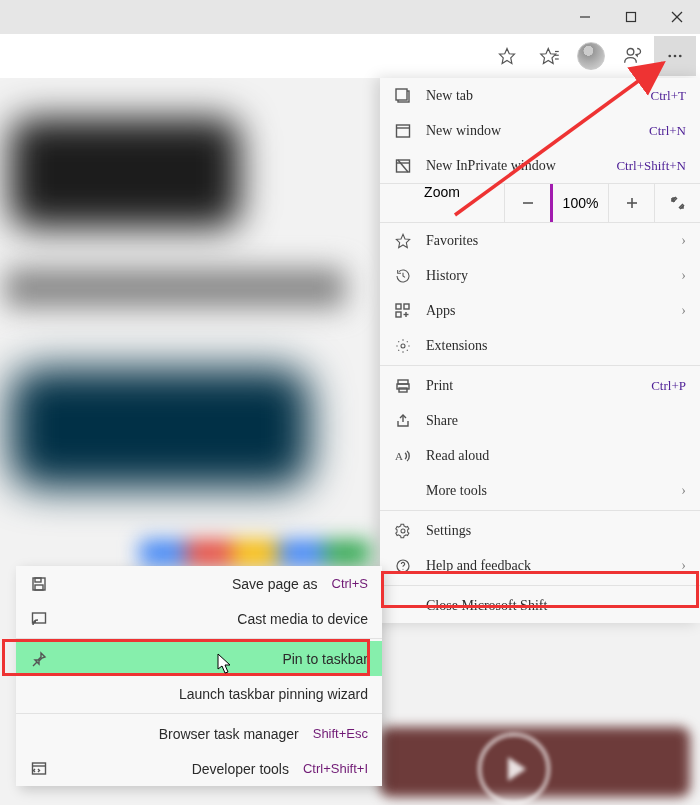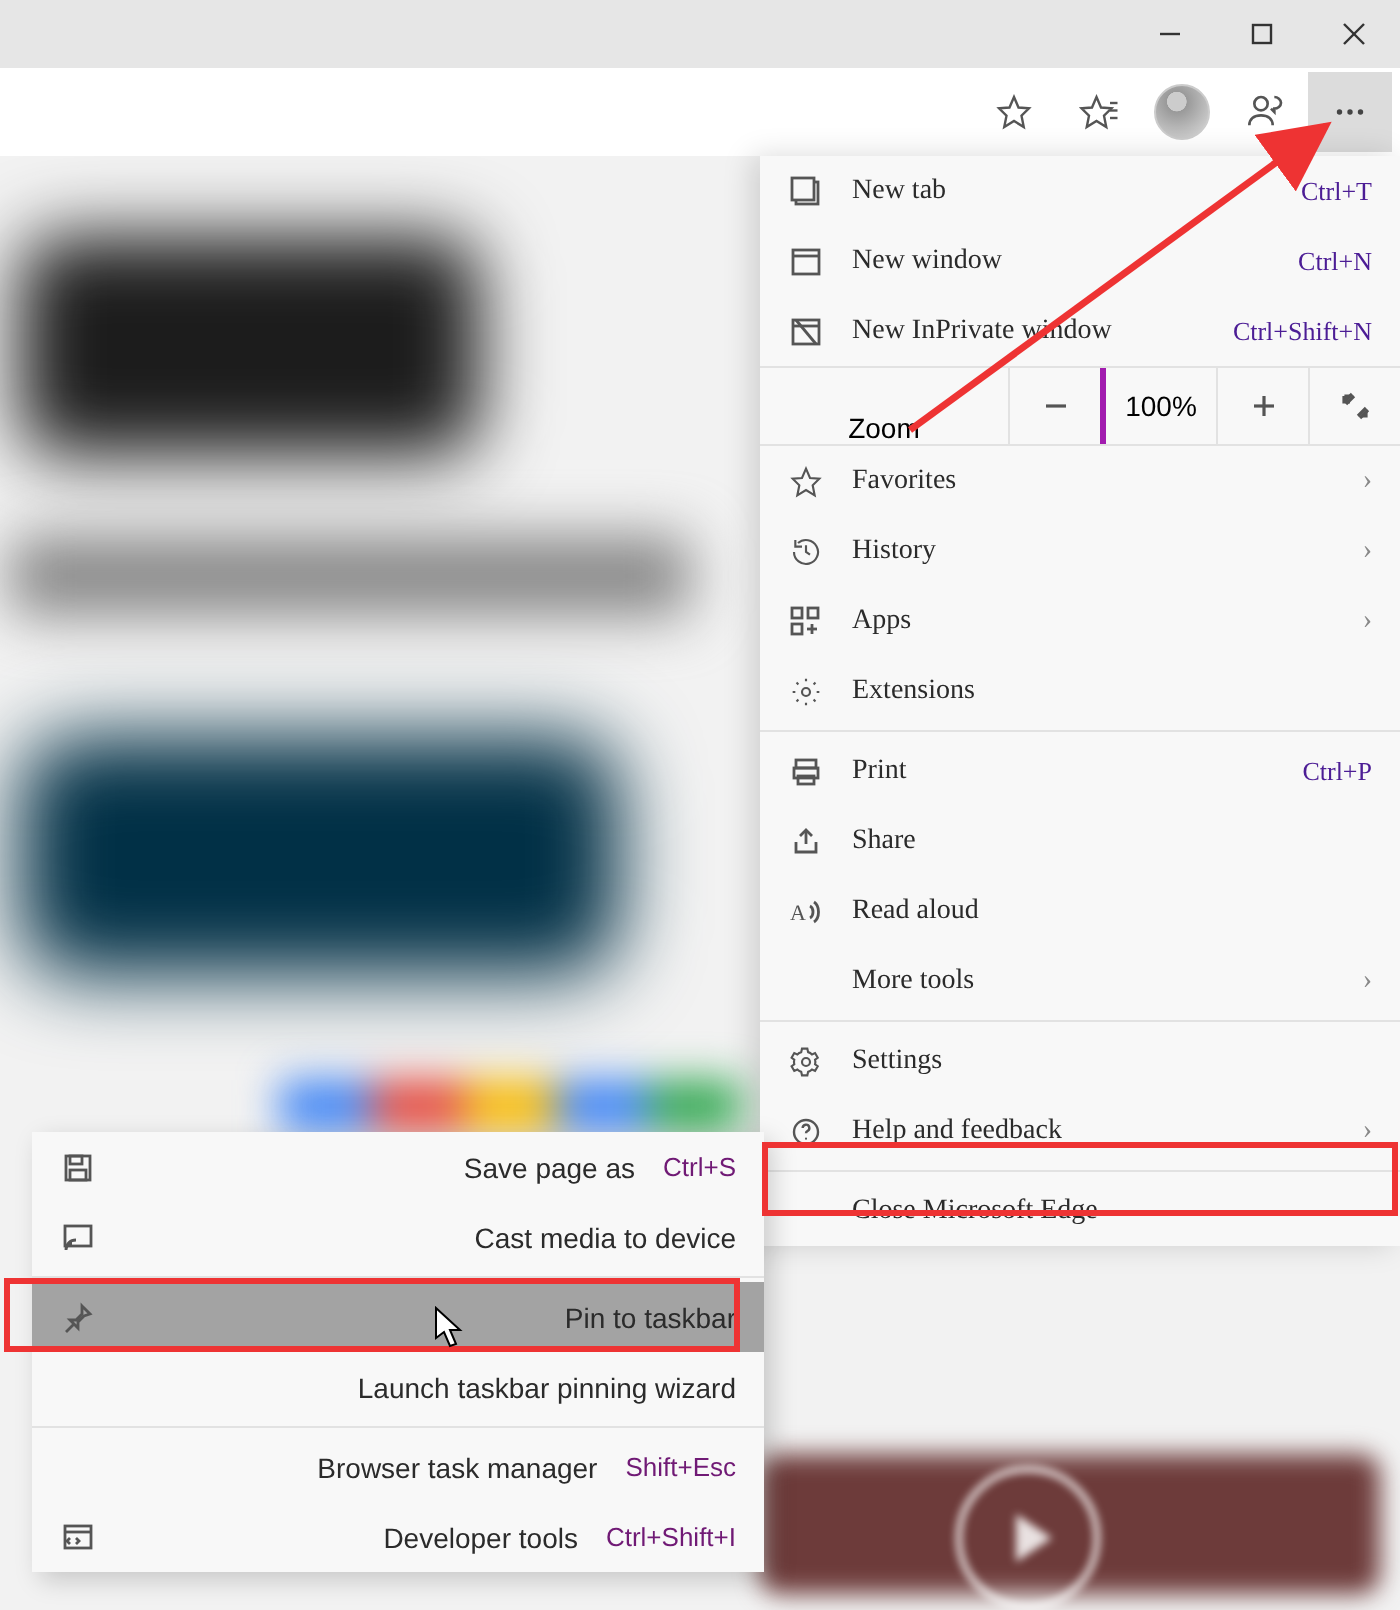--- a/index.html
+++ b/index.html
@@ -114,21 +114,21 @@
     font-family: Liberation Serif, serif;
   }
   .mrow .ico { width:18px; display:flex; justify-content:center; color:#555; }
   .mrow.noicon .ico { visibility:hidden; }
   .mrow .label { flex: 1 1 auto; white-space:nowrap; overflow:hidden; text-overflow:ellipsis; }
   .mrow .shortcut { color:#4c1d95; font-size:13px; }
   .mrow .chev { color:#888; }
   .sep { height:1px; background:#e2e2e2; margin: 2px 0; }
 
   .zoomrow {
-    display:flex; align-items:flex-end; height:40px;
+    display:flex; align-items:flex-start; height:40px;
     border-top:1px solid #e2e2e2; border-bottom:1px solid #e2e2e2;
     font-size:14px;
   }
   .zoomrow .zlabel { flex:1 1 auto; text-align:center; }
   .zoomrow .zbtn { width:46px; display:flex;align-items:center;justify-content:center; border-left:1px solid #e2e2e2; height:100%; }
   .zoomrow .zpct { width:58px; text-align:center; border-left:3px solid #a21caf; height:100%; display:flex;align-items:center;justify-content:center;}
   .zoomrow .zfull { width:46px; border-left:1px solid #e2e2e2; height:100%; display:flex;align-items:center;justify-content:center;}
 
   
   .hlbox {
@@ -150,21 +150,21 @@
     text-align: right;
   }
   .submenu .srow {
     display:flex; align-items:center; height:35px;
     padding:0 14px; gap:14px; font-size:14px; color:#2b2b2b;
   }
   .submenu .srow .ico { width:18px; display:flex; justify-content:center; color:#555;}
   .submenu .srow.noicon .ico { visibility:hidden; }
   .submenu .srow .label { flex:1 1 auto; }
   .submenu .srow .shortcut { color:#701a75; font-size:13px;}
-  .submenu .srow.hover { background:#a3a3a3;gap:24px; }
+  .submenu .srow.hover { background:#86efac;gap:24px; }
   .submenu .sep { height:1px; background:#e2e2e2; }
 
   
   .cursor { position:absolute; z-index:30; width:16px; height:22px; pointer-events:none;}
 </style>
 </head>
 <body>
 
 <div class="titlebar">
   <div class="btn">
@@ -382,21 +382,21 @@
           <path d="M9.5 9a2.5 2.5 0 1 1 3.5 2.3c-.9.4-1 .9-1 1.7"></path>
           <circle cx="12" cy="17" r="0.8" fill="#555" stroke="none"></circle>
         </svg>
       </span>
     <span class="label">Help and feedback</span>
     <span class="chev">›</span>
   </div>
   <div class="sep"></div>
   <div class="mrow noicon">
     <span class="ico"></span>
-    <span class="label">Close Microsoft Edge</span>
+    <span class="label">Close Microsoft Shift</span>
   </div>
 </div>
 
 <div class="submenu">
   <div class="srow">
     <span class="ico">
         <svg width="16" height="16" fill="none" stroke="#555" stroke-width="1.4">
           <rect x="2" y="2" width="12" height="12"></rect>
           <rect x="4" y="2" width="6" height="4"></rect>
           <rect x="4" y="9" width="8" height="5"></rect>

